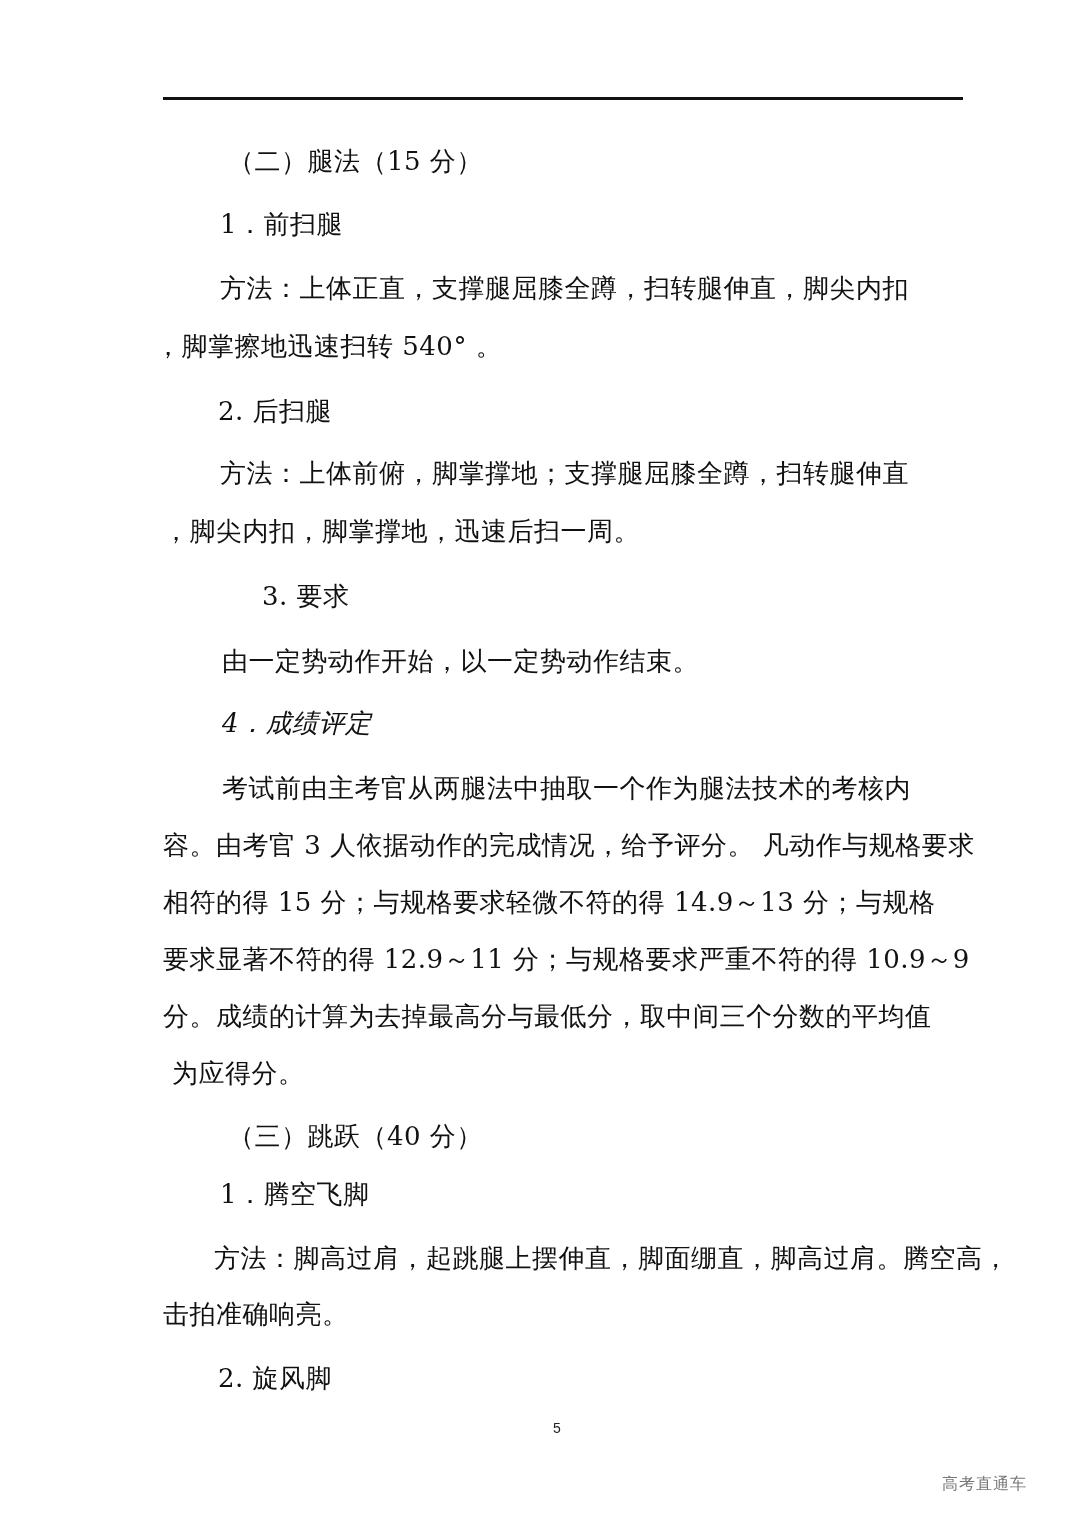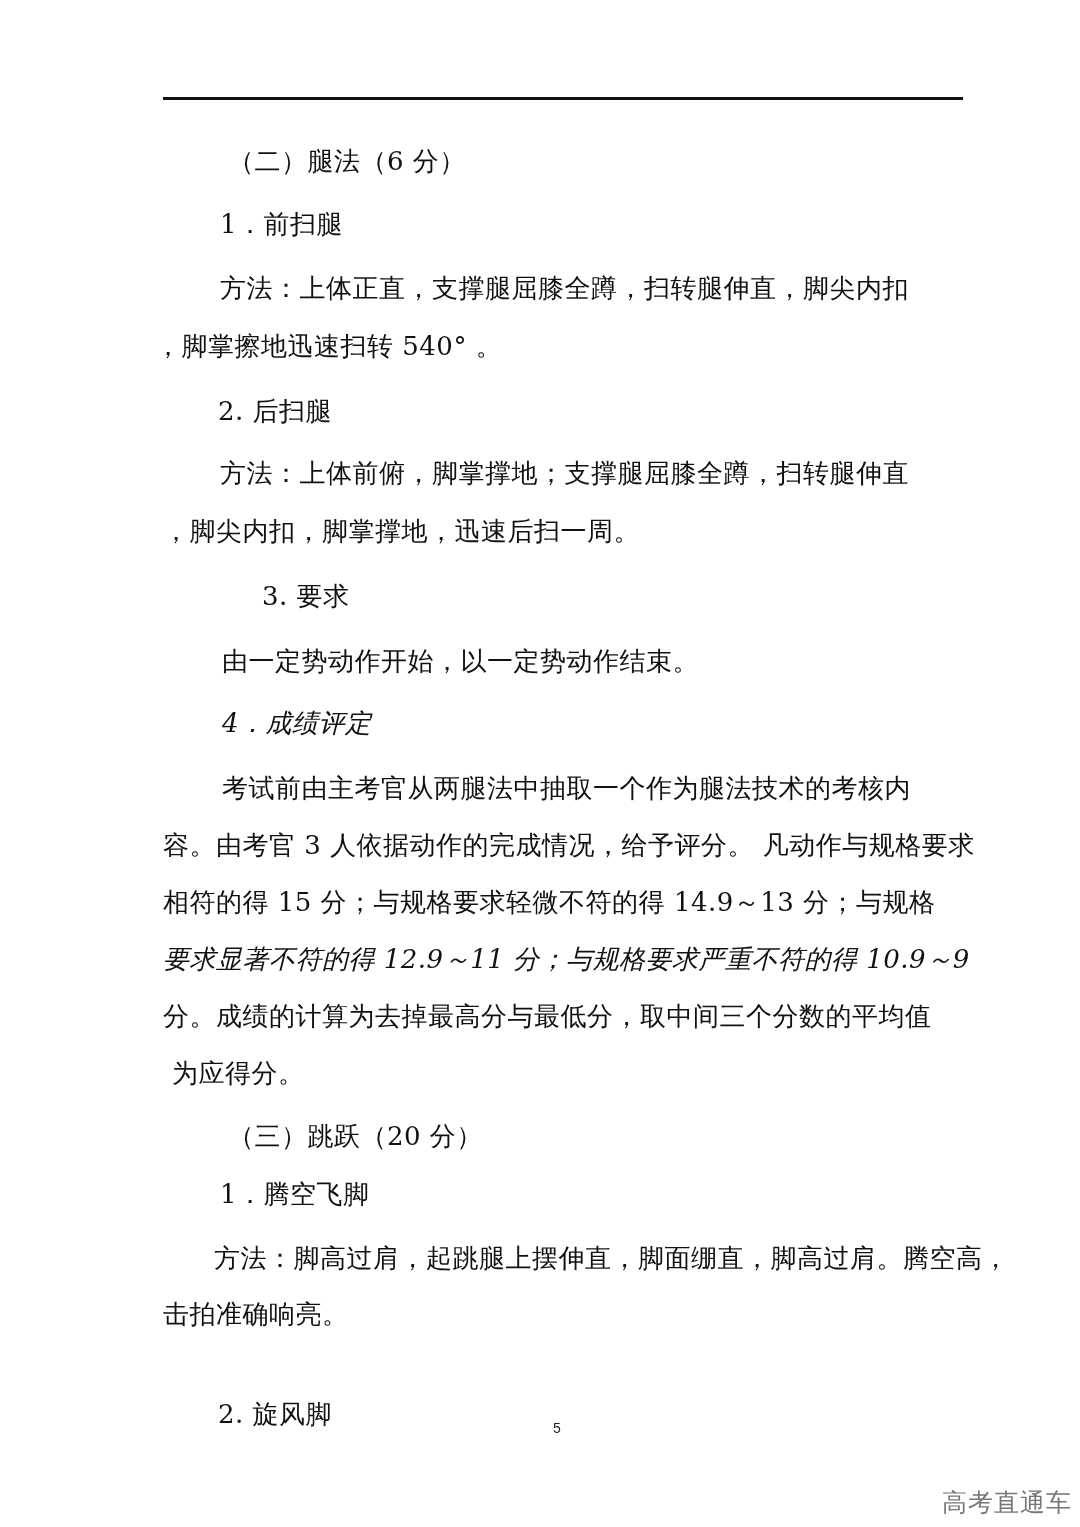--- a/index.html
+++ b/index.html
@@ -14,52 +14,52 @@
     }
     .line {
       position: absolute; font-size: 26px; line-height: 32px; white-space: nowrap;
       letter-spacing: 0.5px;
     }
     .page-num {
       position: absolute; left: 553px; top: 1420px; font-size: 14px;
       font-family: "Liberation Sans", sans-serif; color: #222;
     }
     .watermark {
-      position: absolute; left: 942px; top: 1474px; font-size: 25px;
-      font-family: Liberation Mono, monospace; color: #777777; letter-spacing: 1px; margin-top: 12px;
+      position: absolute; left: 942px; top: 1474px; font-size: 16px;
+      font-family: Liberation Mono, monospace; color: #777777; letter-spacing: 1px;
     }
   </style>
 </head>
 <body>
 
 <div class="rule"></div>
 
-<div class="line" style="left:228px; top:145px;">（二）腿法（6 分）</div>
+<div class="line" style="left:228px; top:145px;">（二）腿法（15 分）</div>
 
 <div class="line" style="left:220px; top:208px;">1．前扫腿</div>
 <div class="line" style="left:220px; top:272px;">方法：上体正直，支撑腿屈膝全蹲，扫转腿伸直，脚尖内扣</div>
 <div class="line" style="left:155px; top:330px;">，脚掌擦地迅速扫转 540°  。</div>
 
 <div class="line" style="left:218px; top:395px;">2.   后扫腿</div>
 <div class="line" style="left:220px; top:457px;">方法：上体前俯，脚掌撑地；支撑腿屈膝全蹲，扫转腿伸直</div>
 <div class="line" style="left:163px; top:515px;">，脚尖内扣，脚掌撑地，迅速后扫一周。</div>
 
 <div class="line" style="left:218px; top:580px;margin-left:44px;">3.   要求</div>
 <div class="line" style="left:222px; top:645px;">由一定势动作开始，以一定势动作结束。</div>
 
 <div class="line" style="left:222px; top:707px;font-style:italic;">4．成绩评定</div>
 <div class="line" style="left:222px; top:772px;">考试前由主考官从两腿法中抽取一个作为腿法技术的考核内</div>
 <div class="line" style="left:163px; top:829px;">容。由考官 3 人依据动作的完成情况，给予评分。 凡动作与规格要求</div>
 <div class="line" style="left:163px; top:886px;">相符的得   15  分；与规格要求轻微不符的得 14.9～13  分；与规格</div>
-<div class="line" style="left:163px; top:943px;font-style:italic;">要求显著不符的得 12.9～11 分；与规格要求严重不符的得  10.9～9</div>
+<div class="line" style="left:163px; top:943px;">要求显著不符的得 12.9～11 分；与规格要求严重不符的得  10.9～9</div>
 <div class="line" style="left:163px; top:1000px;">分。成绩的计算为去掉最高分与最低分，取中间三个分数的平均值</div>
 <div class="line" style="left:172px; top:1057px;">为应得分。</div>
 
-<div class="line" style="left:228px; top:1120px;">（三）跳跃（20 分）</div>
+<div class="line" style="left:228px; top:1120px;">（三）跳跃（40 分）</div>
 
 <div class="line" style="left:220px; top:1178px;">1．腾空飞脚</div>
 <div class="line" style="left:214px; top:1242px;">方法：脚高过肩，起跳腿上摆伸直，脚面绷直，脚高过肩。腾空高，</div>
 <div class="line" style="left:163px; top:1298px;">击拍准确响亮。</div>
 
-<div class="line" style="left:218px; top:1362px;margin-top:36px;">2.   旋风脚</div>
+<div class="line" style="left:218px; top:1362px;">2.   旋风脚</div>
 
 <div class="page-num">5</div>
 <div class="watermark">高考直通车</div>
 
 </body></html>

